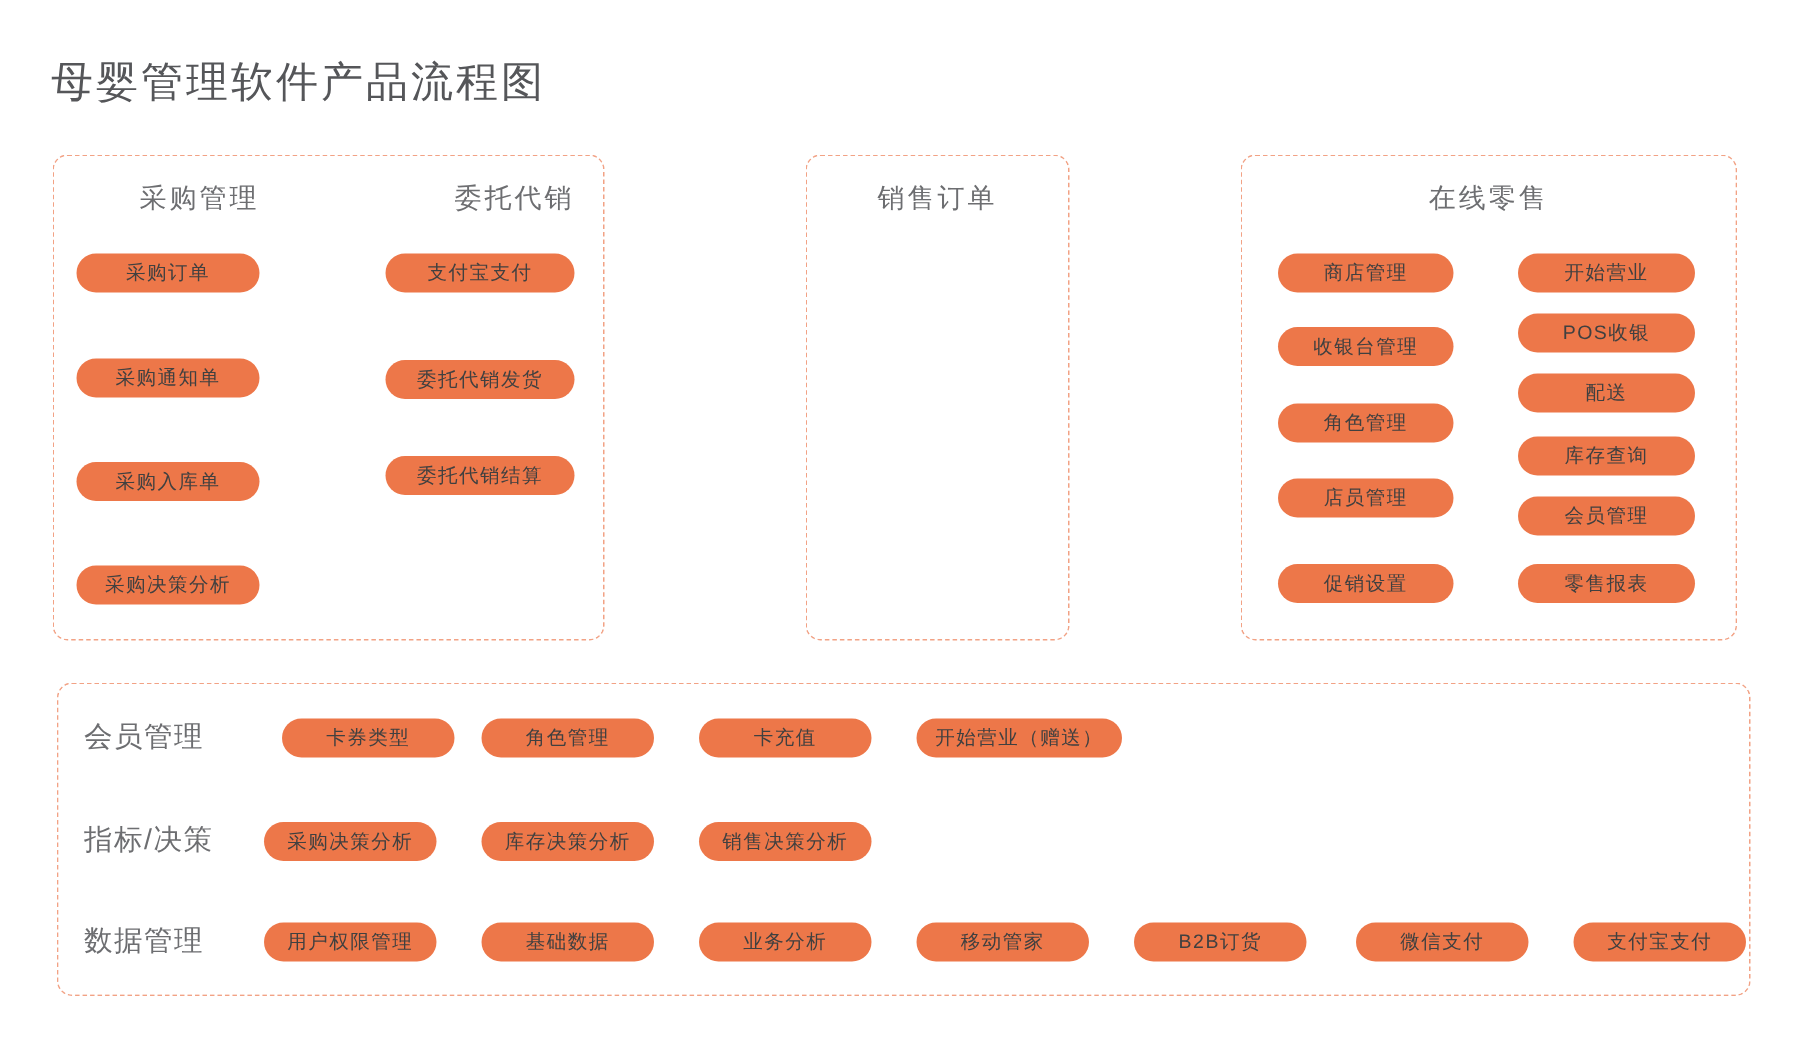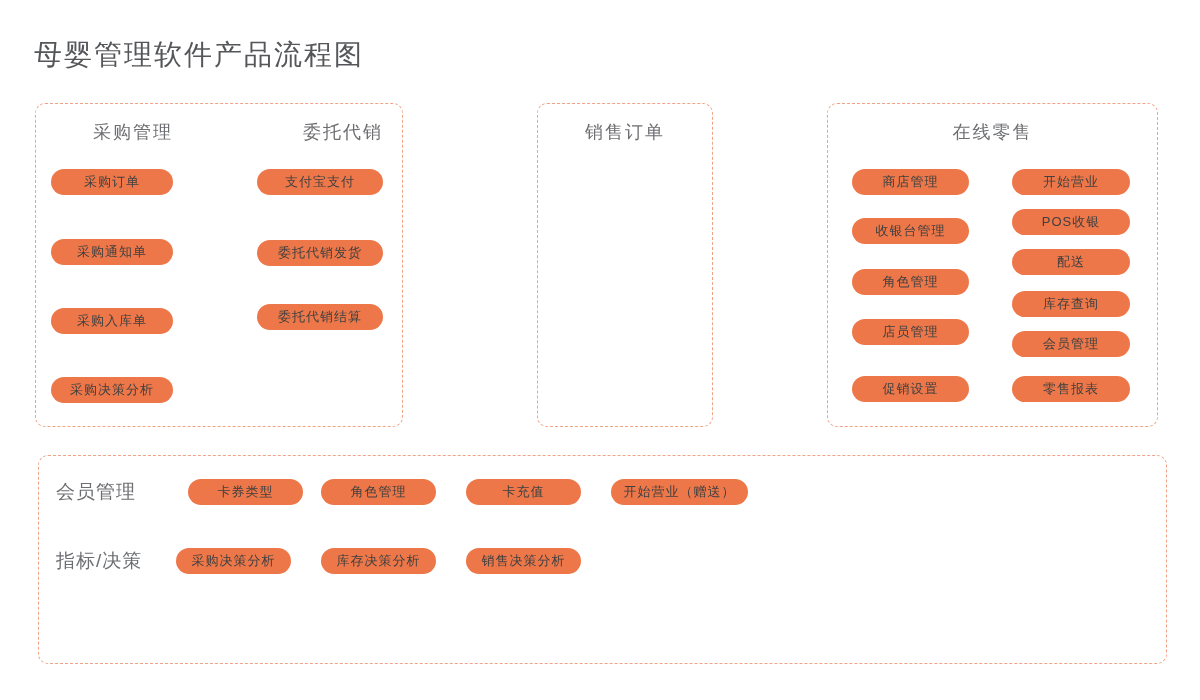--- a/index.html
+++ b/index.html
@@ -98,14 +98,24 @@
     <button class="pill" style="left:572px;width:137px">开始营业（赠送）</button>
   </div>
 
   <div class="row" style="top:92px">
     <div class="row-heading">指标/决策</div>
     <button class="pill" style="left:137px;width:115px">采购决策分析</button>
     <button class="pill" style="left:282px;width:115px">库存决策分析</button>
     <button class="pill" style="left:427px;width:115px">销售决策分析</button>
   </div>
 
+  <div class="row" style="top:159px">
+    <div class="row-heading">数据管理</div>
+    <button class="pill" style="left:137px;width:115px">用户权限管理</button>
+    <button class="pill" style="left:282px;width:115px">基础数据</button>
+    <button class="pill" style="left:427px;width:115px">业务分析</button>
+    <button class="pill" style="left:572px;width:115px">移动管家</button>
+    <button class="pill" style="left:717px;width:115px">B2B订货</button>
+    <button class="pill" style="left:865px;width:115px">微信支付</button>
+    <button class="pill" style="left:1010px;width:115px">支付宝支付</button>
+  </div>
 
 </div>
 
 </body></html>

